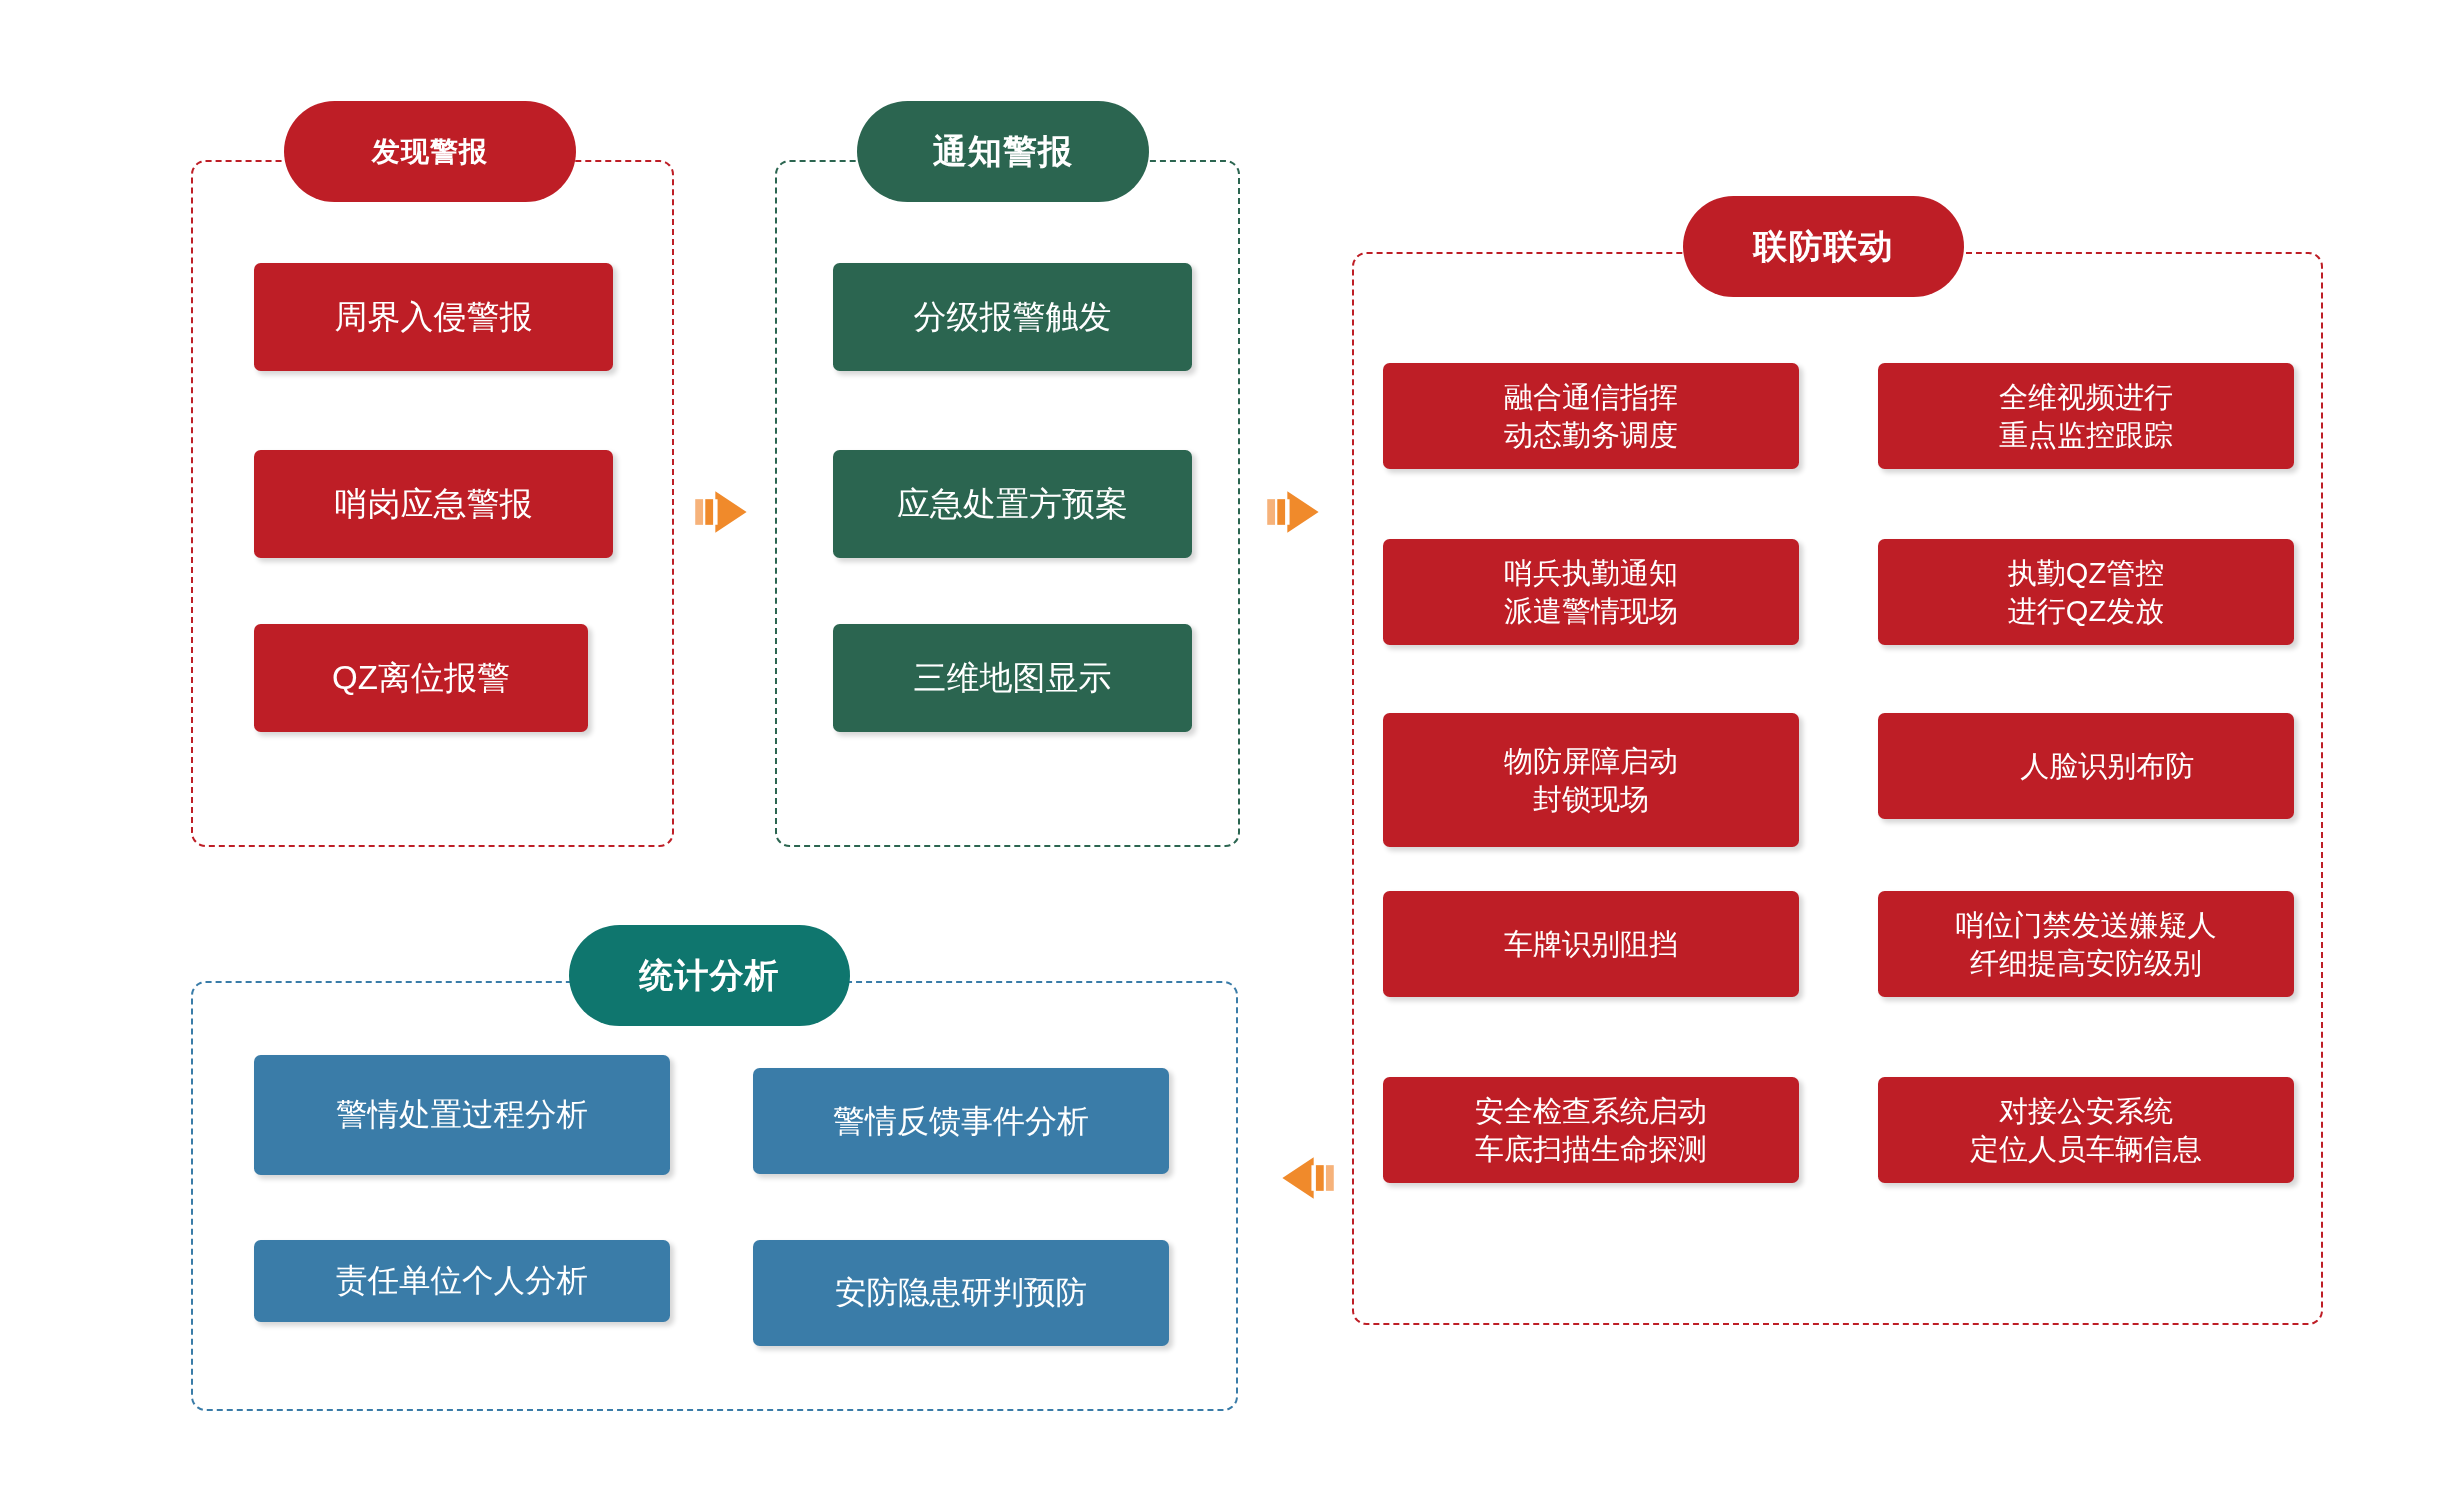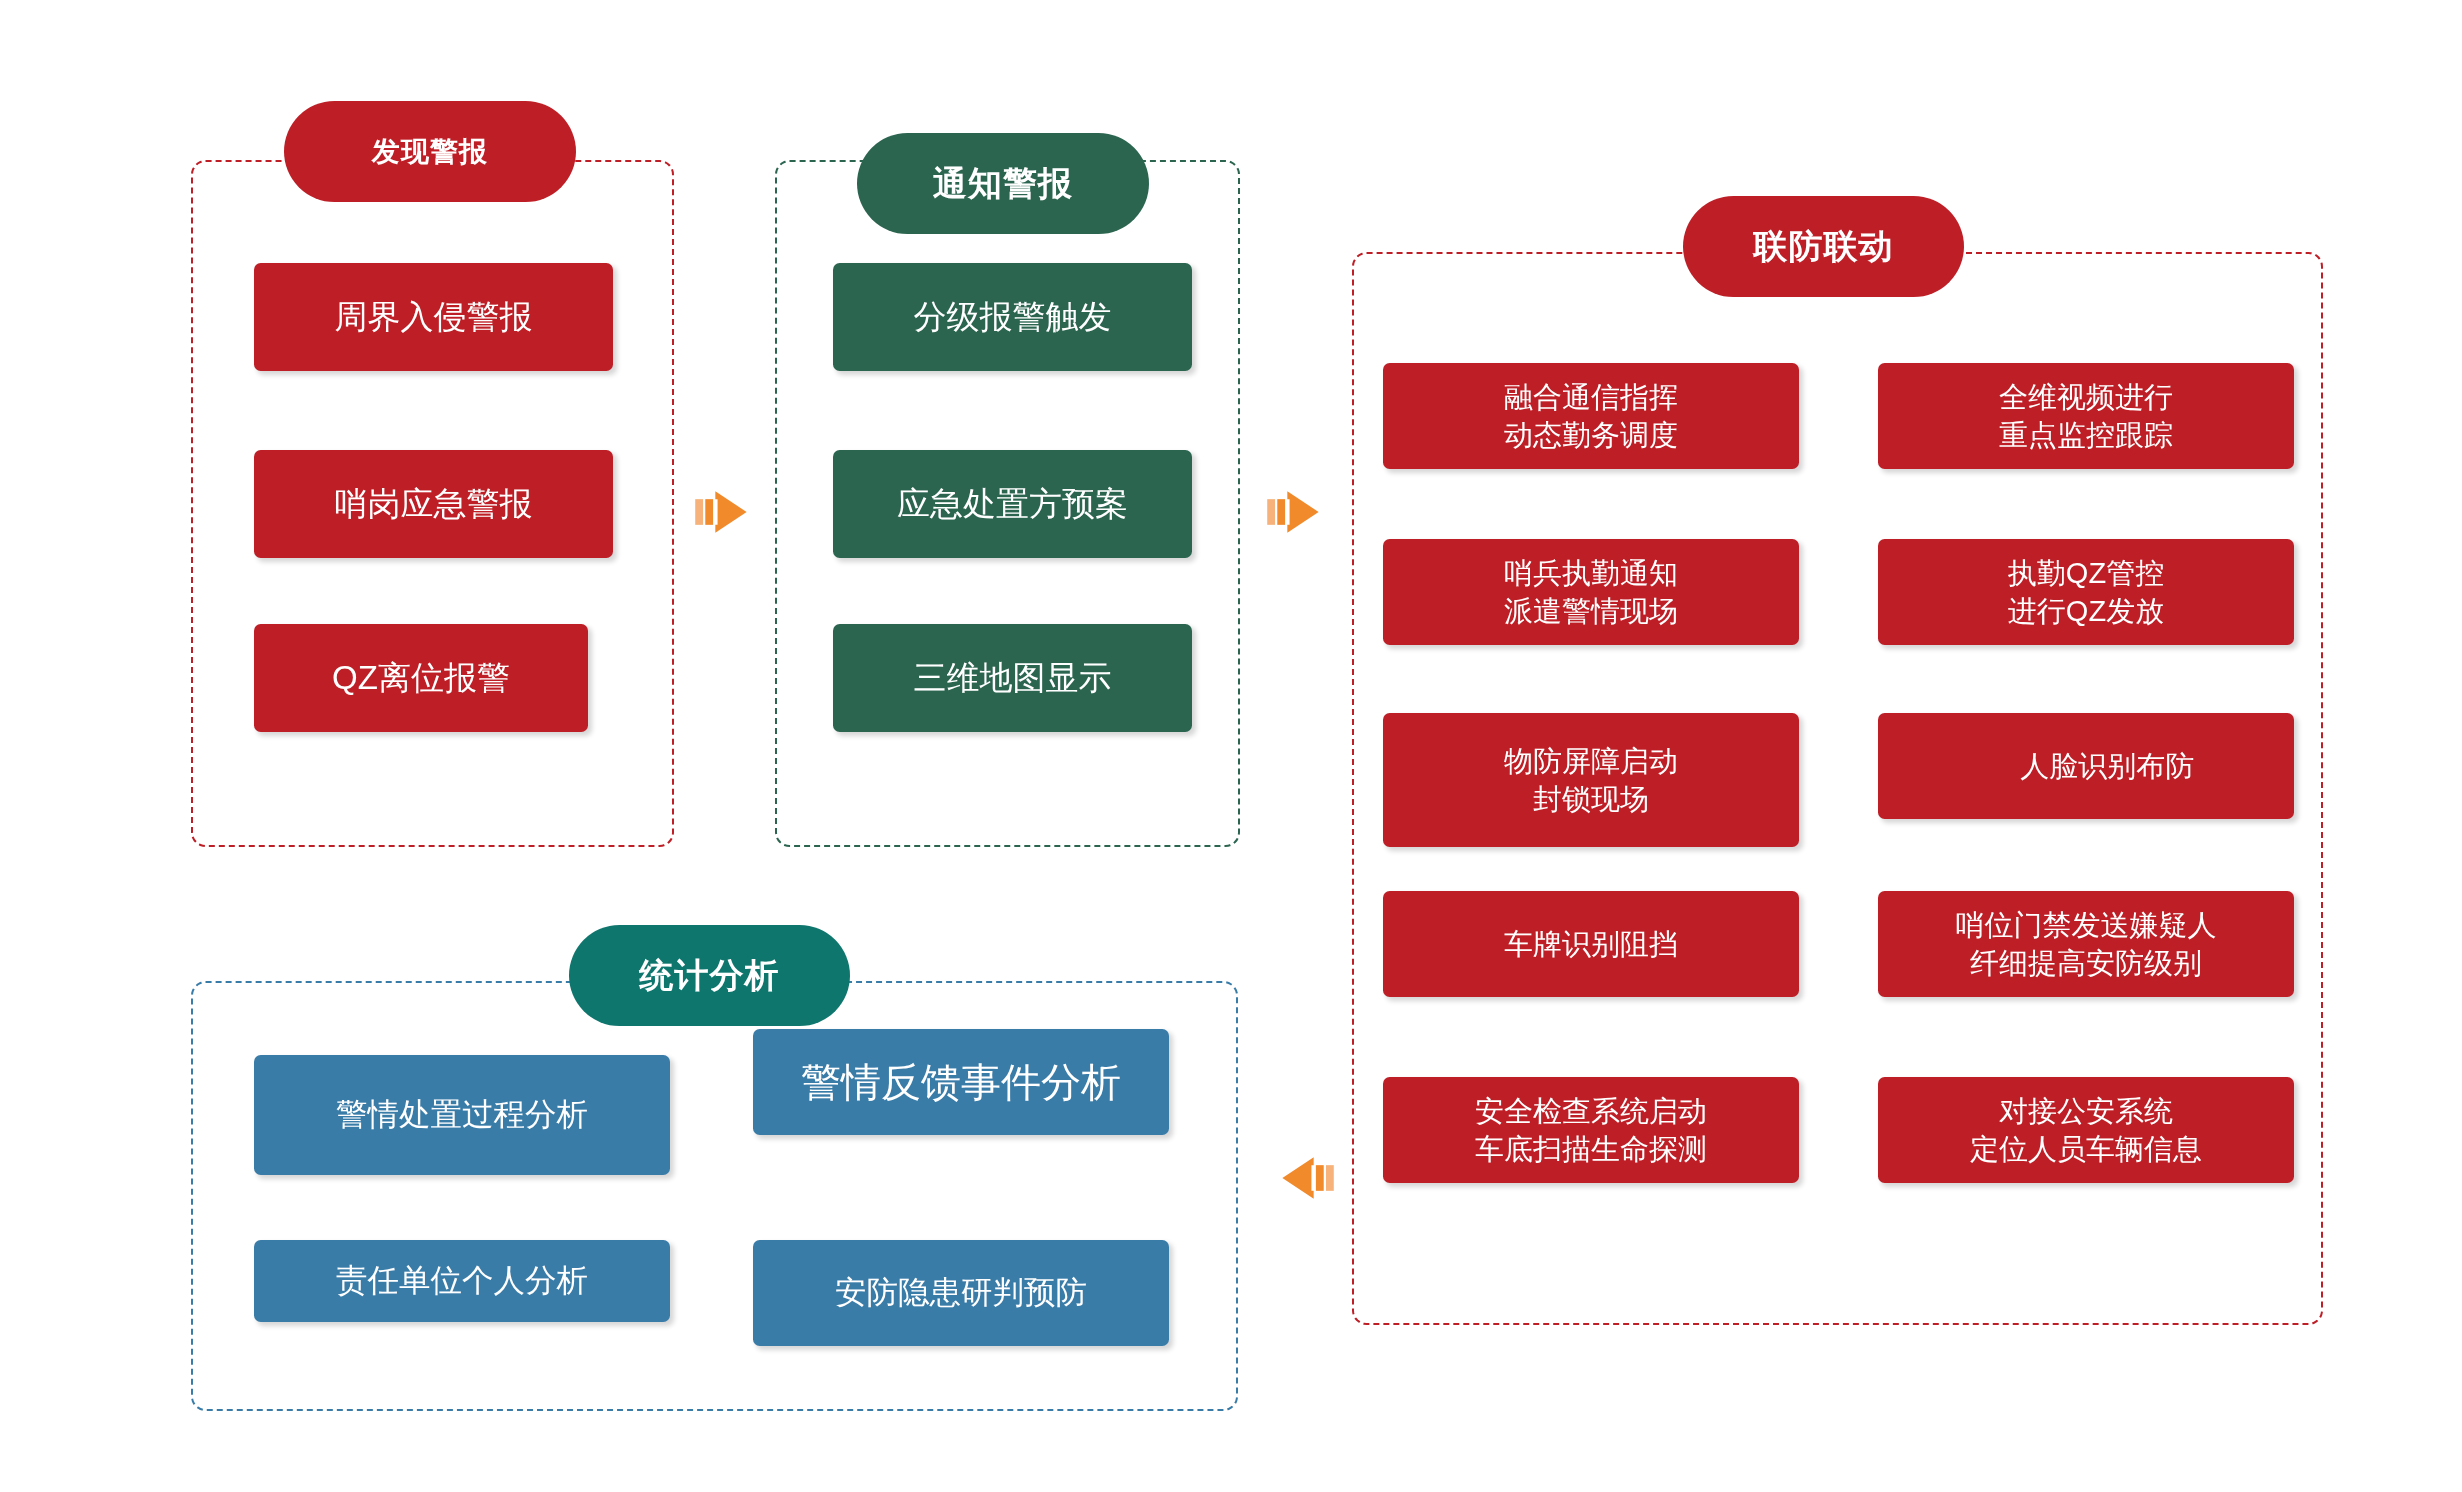--- a/index.html
+++ b/index.html
@@ -26,21 +26,21 @@
     position:absolute;
     display:flex;align-items:center;justify-content:center;
     border-radius:562px;
     color:#ffffff;
     font-weight:bold;
     letter-spacing:1.1px;
     z-index:5;
     box-sizing:border-box;
   }
   .pill.red{background:#BE1E26;}
-  .pill.green{background:#2B6550;margin-top:32px;}
+  .pill.green{background:#2B6550;}
   .pill.blue{background:#0f766e;}
 
   
   .card{
     position:absolute;
     display:flex;align-items:center;justify-content:center;
     text-align:center;
     color:#ffffff;
     border-radius:6.7px;
     box-sizing:border-box;
@@ -108,21 +108,21 @@
 <div class="card red" style="left:1878px;top:1077px;width:416px;height:106px;font-size:29px;">对接公安系统
 定位人员车辆信息</div>
 
 <div class="panel blue" style="left:191px;top:981px;width:1047px;height:430px;"></div>
 
 <div class="pill blue" style="left:569px;top:925px;width:281px;height:101px;font-size:34px;">
   <span>统计分析</span>
 </div>
 
 <div class="card blue" style="left:254px;top:1055px;width:416px;height:120px;font-size:31.5px;">警情处置过程分析</div>
-<div class="card blue" style="left:753px;top:1029px;width:416px;height:106px;font-size:40px;">警情反馈事件分析</div>
+<div class="card blue" style="left:753px;top:1068px;width:416px;height:106px;font-size:32px;">警情反馈事件分析</div>
 <div class="card blue" style="left:254px;top:1240px;width:416px;height:82px;font-size:31.5px;">责任单位个人分析</div>
 <div class="card blue" style="left:753px;top:1240px;width:416px;height:106px;font-size:31.5px;">安防隐患研判预防</div>
 
 <div class="arrow" style="left:693px;top:481px;width:67px;height:62px;">
   <svg viewBox="0 0 120 110" width="67" height="62" aria-hidden="true">
     <rect x="4" y="32" width="14" height="46" fill="#F6B27A"></rect>
     <rect x="22" y="32" width="14" height="46" fill="#F08A2B"></rect>
     <path d="M40 18 L40 32 L44 32 L44 78 L40 78 L40 92 L96 55 Z" fill="#F08A2B"></path>
   </svg>
 </div>

